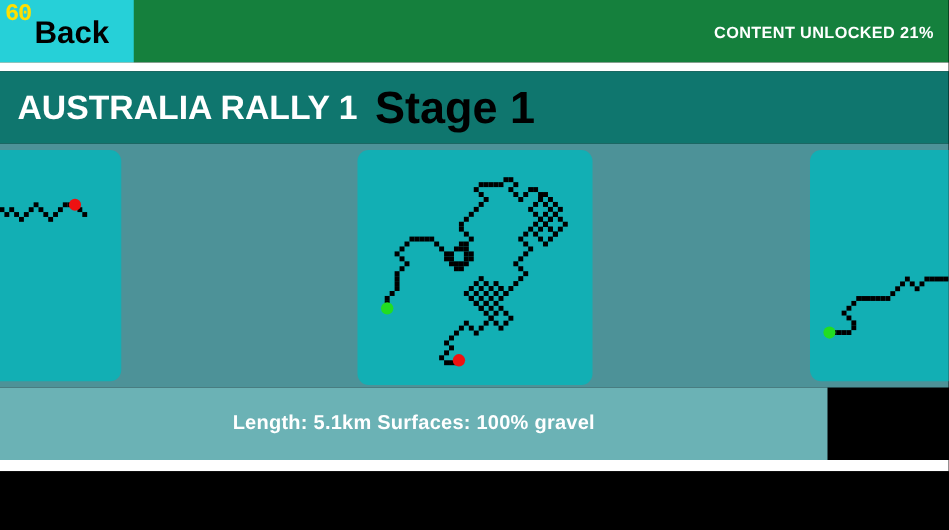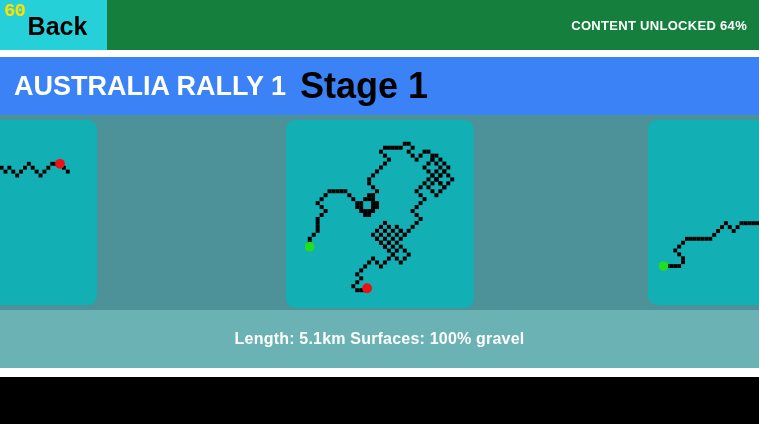--- a/index.html
+++ b/index.html
@@ -16,51 +16,51 @@
        font-size:19px;font-weight:bold;color:#ffe000;letter-spacing:-1px;line-height:1;}
   .unlocked{position:absolute;right:12px;top:0;height:50px;display:flex;align-items:center;
             color:#fff;font-size:13px;font-weight:bold;letter-spacing:0.3px;}
 
   
   .sep-top{position:absolute;left:0;top:50px;width:759px;height:7px;background:#fff;}
   .sep-bottom{position:absolute;left:0;top:368px;width:759px;height:9px;background:#fff;}
   .bottom-black{position:absolute;left:0;top:377px;width:759px;height:47px;background:#000;}
 
   
-  .header-band{position:absolute;left:0;top:57px;width:759px;height:58px;background:#3b82f6;
+  .header-band{position:absolute;left:0;top:57px;width:759px;height:58px;background:#0f766e;
                display:flex;align-items:center;}
   .rally-name{margin-left:14px;color:#ffffff;font-size:27px;font-weight:bold;letter-spacing:0px;}
   .stage-name{margin-left:14px;color:#000000;font-size:36px;font-weight:bold;}
 
   
   .carousel{position:absolute;left:0;top:115px;width:759px;height:195px;background:#4d9298;
             overflow:hidden;}
   .thumb{position:absolute;background:#12afb4;border-radius:9px;overflow:hidden;}
   .thumb.side{top:5px;width:185px;height:185px;}
   .thumb.left{left:-88px;}
   .thumb.right{left:648px;}
   .thumb.center{left:286px;top:5px;width:188px;height:188px;}
   .map-svg{position:absolute;left:0;top:0;width:100%;height:100%;display:block;}
 
   
-  .info-band{position:absolute;left:0;top:310px;width:759px;height:58px;background:#6bb2b5;
+  .info-band{position:absolute;left:0;top:310px;width:662px;height:58px;background:#6bb2b5;
              display:flex;align-items:center;justify-content:center;}
   .info-text{color:#ffffff;font-size:16px;font-weight:bold;letter-spacing:0.2px;}
 </style>
 </head>
 <body>
 
 <div id="app">
 
   <div class="topbar">
     <div class="back-btn">
       <span class="back-label">Back</span>
     </div>
     <div class="fps">60</div>
-    <div class="unlocked">CONTENT UNLOCKED 64%</div>
+    <div class="unlocked">CONTENT UNLOCKED 21%</div>
   </div>
 
   <div class="sep-top"></div>
 
   <div class="header-band">
     <span class="rally-name">AUSTRALIA RALLY 1</span>
     <span class="stage-name">Stage 1</span>
   </div>
 
   <div class="carousel">

